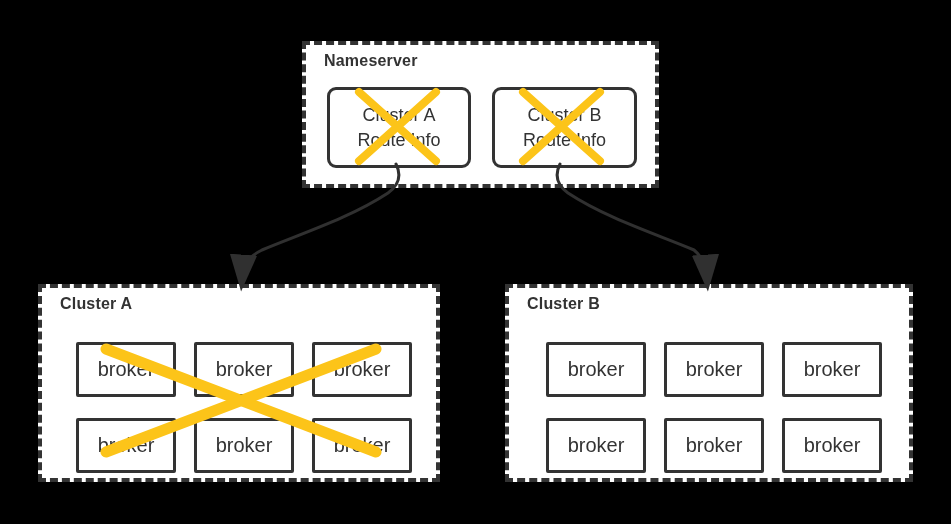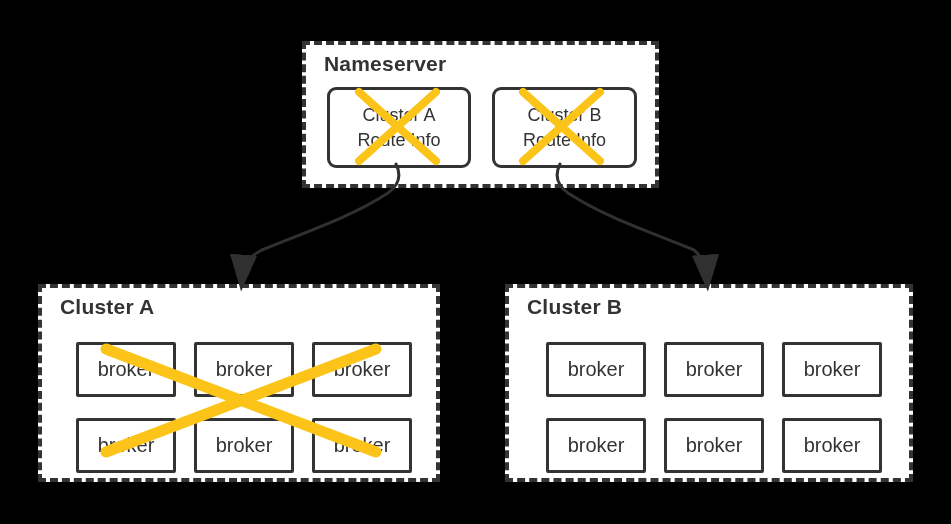--- a/index.html
+++ b/index.html
@@ -26,21 +26,21 @@
     background: var(--surface);
     border: 4px dashed var(--ink);
   }
   .nameserver { left: 302px; top: 41px; width: 357px; height: 147px; }
   .cluster-a  { left: 38px;  top: 284px; width: 402px; height: 198px; }
   .cluster-b  { left: 505px; top: 284px; width: 408px; height: 198px; }
 
   .box-title {
     position: absolute;
     left: 18px; top: 7px;
-    font-size: 21px;
+    font-size: 16px;
     font-weight: bold;
     color: var(--ink);
     letter-spacing: 0.2px;
     white-space: nowrap;
   }
 
   .route-box {
     position: absolute;
     top: 42px;
     width: 144px; height: 81px;

